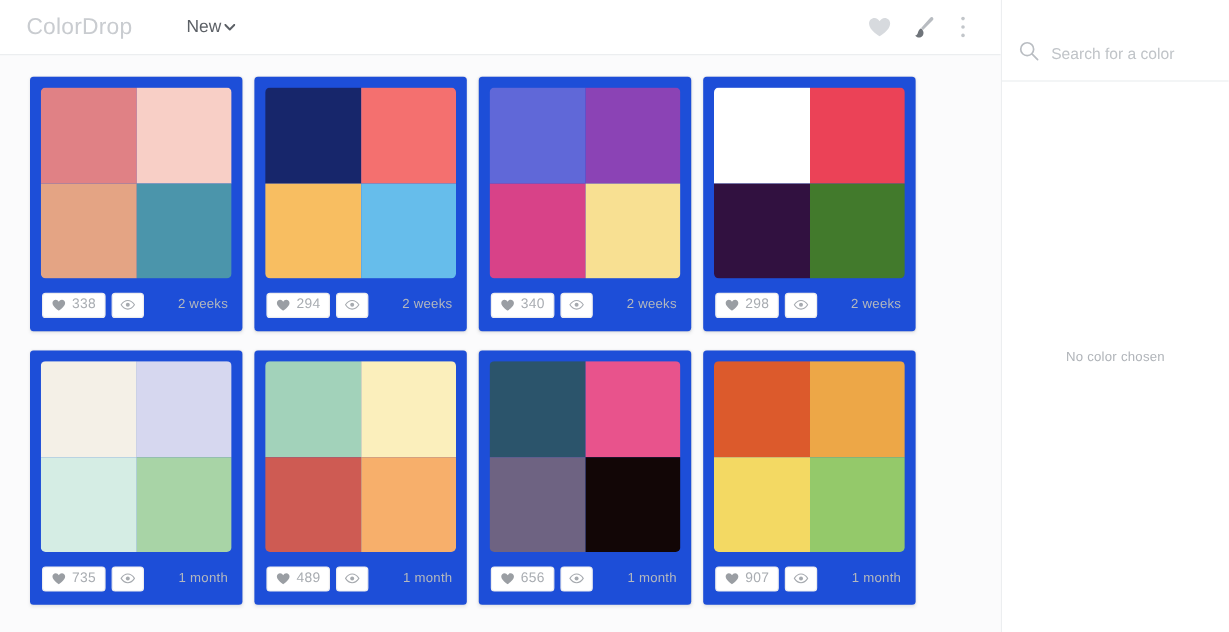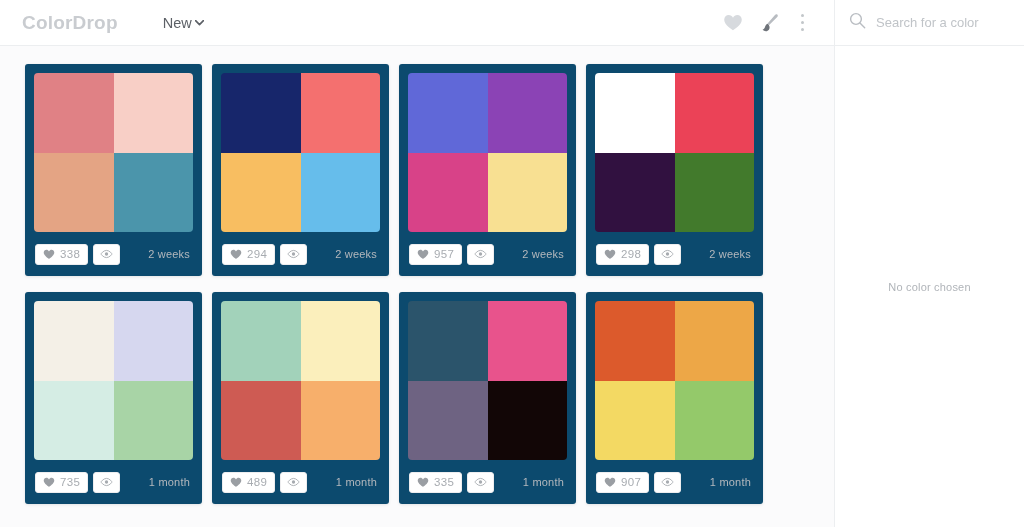--- a/index.html
+++ b/index.html
@@ -27,21 +27,21 @@
     background: #ffffff;
     border-bottom: 1px solid #eceef0;
     display: flex;
     align-items: center;
     padding: 0 18px 0 22px;
   }
   .brand {
     font-size: 19px;
     color: #c9ccd0;
     letter-spacing: 0.2px;
-    font-weight: 700;
+    font-weight: 400;
     user-select: none;
   }
   .nav-new {
     margin-left: 45px;
     font-size: 14.5px;
     color: #5c6066;
     display: flex;
     align-items: center;
     gap: 3px;
     cursor: pointer;
@@ -57,21 +57,21 @@
   
   .grid {
     position: relative;
     padding: 18px 0 0 25px;
     display: flex;
     flex-wrap: wrap;
     gap: 16px 10px;
   }
   .card {
     width: 177px;
-    background: #0c4a6e;
+    background: #1d4ed8;
     border-radius: 3px;
     box-shadow: 0 1px 3px rgba(40,48,60,0.10), 0 0 1px rgba(40,48,60,0.08);
     padding: 9px 9px 0 9px;
     cursor: pointer;
   }
   .swatch {
     width: 159px; height: 159px;
     border-radius: 4px;
     overflow: hidden;
     display: grid;
@@ -118,20 +118,21 @@
     display: flex;
     flex-direction: column;
   }
   .search-bar {
     height: 46px;
     display: flex;
     align-items: center;
     gap: 10px;
     padding: 0 14px;
     border-bottom: 1px solid #eceef0;
+    margin-top: 22px;
   }
   .search-input {
     border: 0; outline: 0;
     font-family: "Liberation Sans", sans-serif;
     font-size: 13px;
     color: #6d7176;
     background: transparent;
     width: 128px;
   }
   .search-input::placeholder { color: #c0c4c8; }
@@ -243,21 +244,21 @@
           <i style="background:#6068D8"></i>
           <i style="background:#8B43B5"></i>
           <i style="background:#D84288"></i>
           <i style="background:#F8E092"></i>
         </div>
         <div class="card-footer">
           <div class="pill">
             <svg width="12" height="11" viewBox="0 0 20 18">
                 <path d="M10 16.2 C10 16.2 1.2 11 1.2 5.7 C1.2 3 3.3 1.1 5.7 1.1 C7.5 1.1 9.1 2.2 10 3.8 C10.9 2.2 12.5 1.1 14.3 1.1 C16.7 1.1 18.8 3 18.8 5.7 C18.8 11 10 16.2 10 16.2 Z" fill="#9a9ea3"></path>
               </svg>
-            <span class="likes">957</span>
+            <span class="likes">340</span>
           </div>
           <div class="pill eye">
             <svg width="13" height="10" viewBox="0 0 22 14">
               <path d="M11 0.9 C5.5 0.9 1.6 7 1.6 7 C1.6 7 5.5 13.1 11 13.1 C16.5 13.1 20.4 7 20.4 7 C20.4 7 16.5 0.9 11 0.9 Z" fill="none" stroke="#a6aaaf" stroke-width="1.5"></path>
               <circle cx="11" cy="7" r="2.8" fill="#a6aaaf"></circle>
             </svg>
           </div>
           <div class="age">2 weeks</div>
         </div>
       </div>
@@ -339,21 +340,21 @@
           <i style="background:#2B546B"></i>
           <i style="background:#E8538C"></i>
           <i style="background:#6E6382"></i>
           <i style="background:#120606"></i>
         </div>
         <div class="card-footer">
           <div class="pill">
             <svg width="12" height="11" viewBox="0 0 20 18">
                 <path d="M10 16.2 C10 16.2 1.2 11 1.2 5.7 C1.2 3 3.3 1.1 5.7 1.1 C7.5 1.1 9.1 2.2 10 3.8 C10.9 2.2 12.5 1.1 14.3 1.1 C16.7 1.1 18.8 3 18.8 5.7 C18.8 11 10 16.2 10 16.2 Z" fill="#9a9ea3"></path>
               </svg>
-            <span class="likes">335</span>
+            <span class="likes">656</span>
           </div>
           <div class="pill eye">
             <svg width="13" height="10" viewBox="0 0 22 14">
               <path d="M11 0.9 C5.5 0.9 1.6 7 1.6 7 C1.6 7 5.5 13.1 11 13.1 C16.5 13.1 20.4 7 20.4 7 C20.4 7 16.5 0.9 11 0.9 Z" fill="none" stroke="#a6aaaf" stroke-width="1.5"></path>
               <circle cx="11" cy="7" r="2.8" fill="#a6aaaf"></circle>
             </svg>
           </div>
           <div class="age">1 month</div>
         </div>
       </div>

